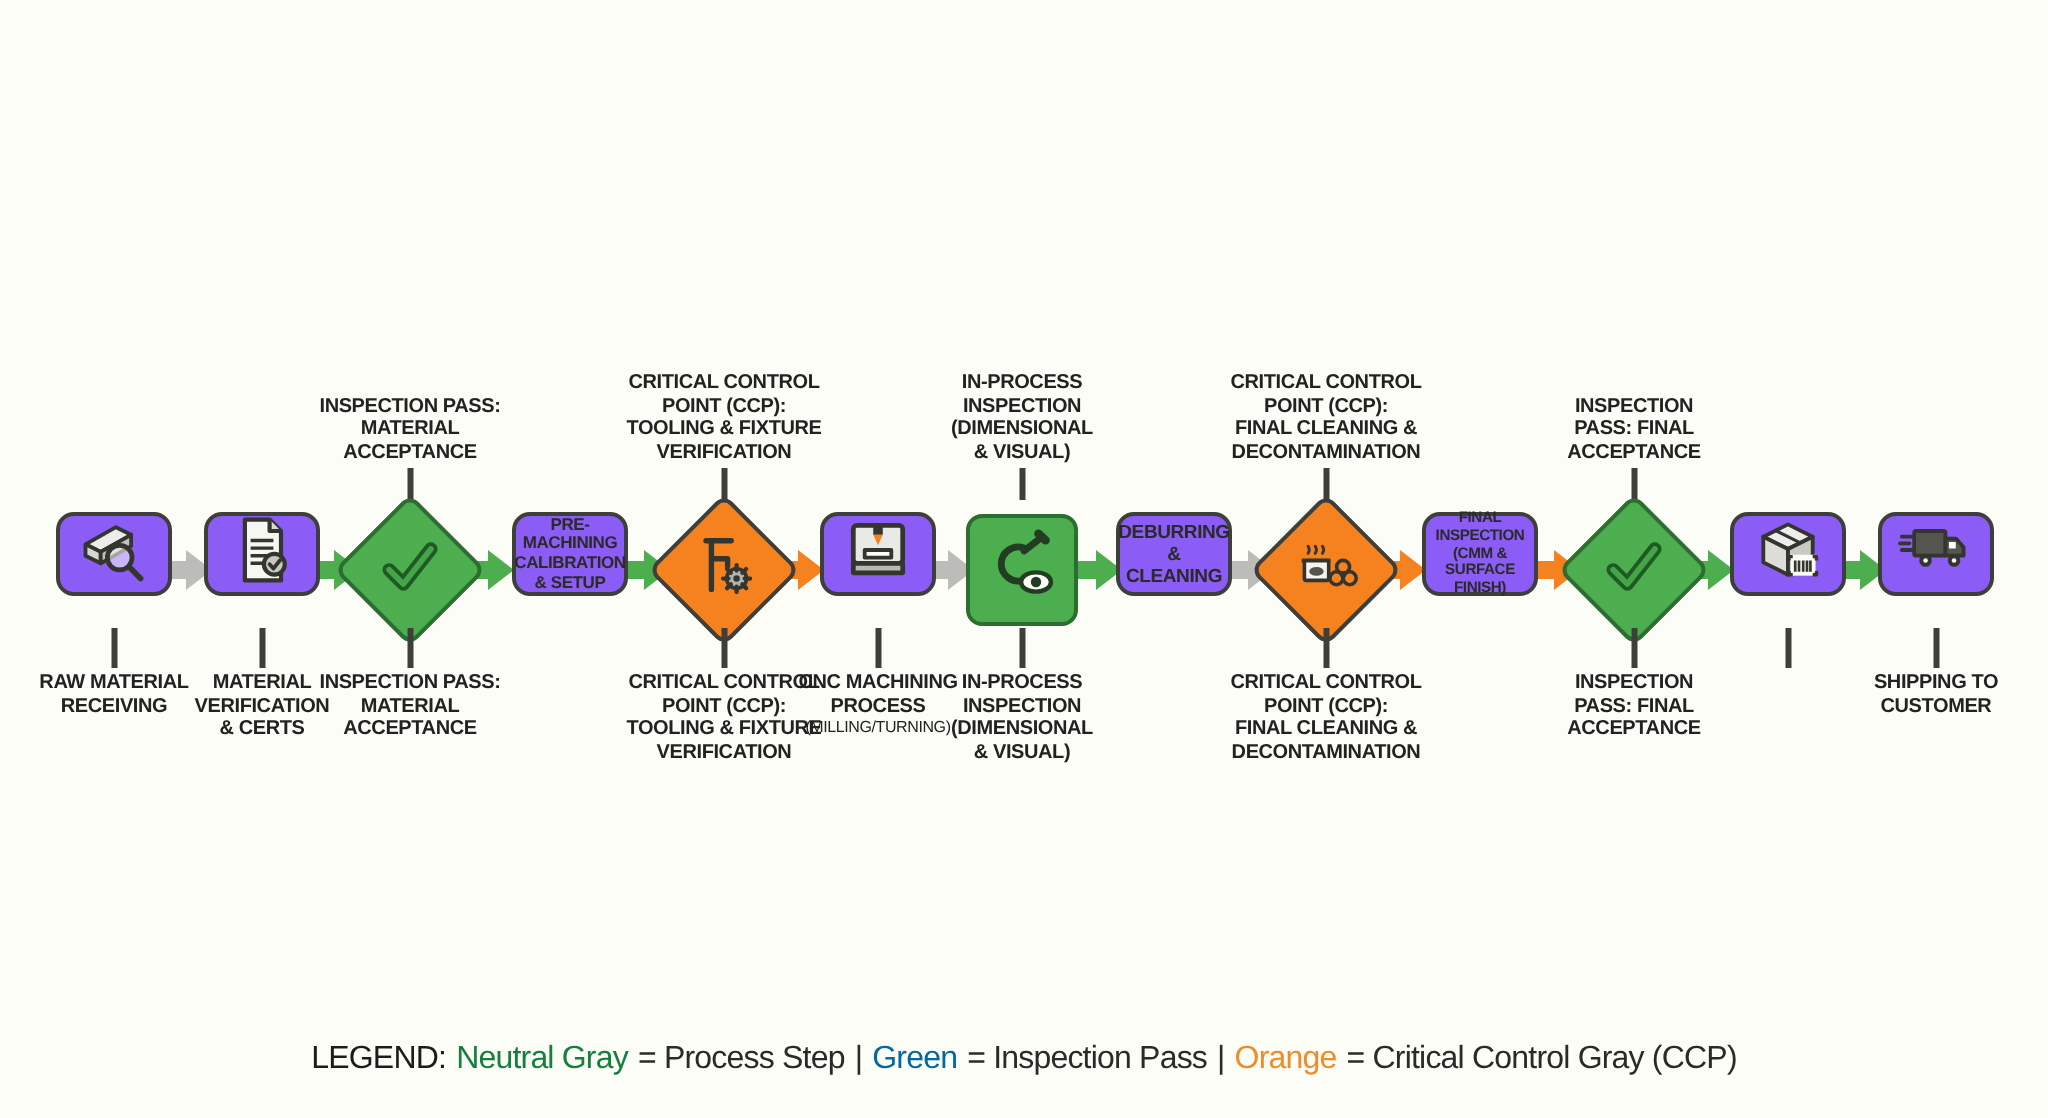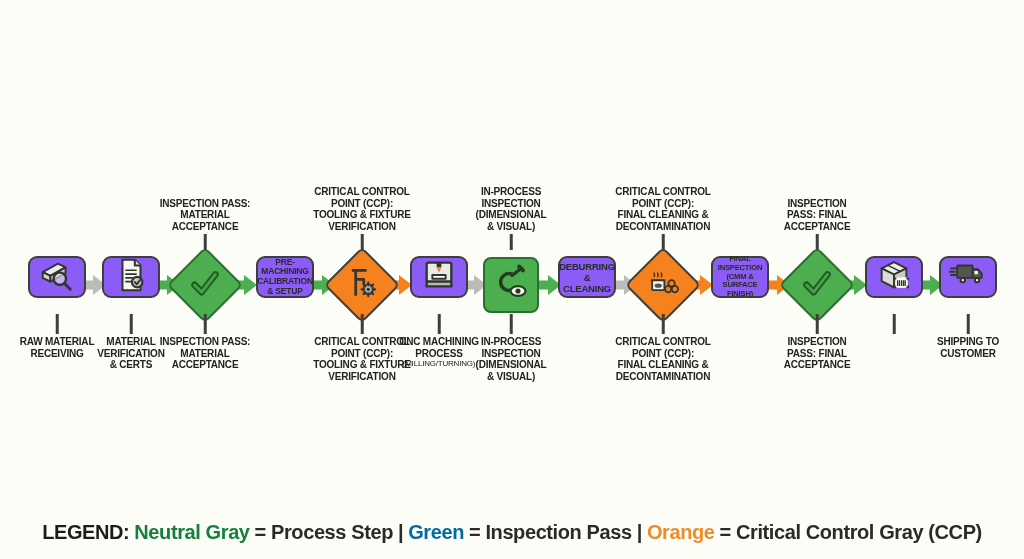--- a/index.html
+++ b/index.html
@@ -34,21 +34,21 @@
   .boxtext{font-weight:bold;text-align:center;color:#2a2a28;white-space:pre-line;letter-spacing:-0.2px;}
   .boxtext.t4{font-size:8.5px;line-height:9.6px;}
   .boxtext.t2{font-size:9.5px;line-height:11px;}
   .boxtext.t5{font-size:7.6px;line-height:8.8px;}
 
   
   .arrow{position:absolute;top:273px;width:26px;height:24px;z-index:1;}
 
   
   .legend{position:absolute;left:0;top:521px;width:100%;display:flex;justify-content:center;
-          align-items:baseline;gap:5px;font-size:20px;letter-spacing:-0.4px;color:#2a2a28;font-weight:bold;}
+          align-items:baseline;gap:5px;font-size:16px;letter-spacing:-0.4px;color:#2a2a28;font-weight:normal;}
   .legend .pfx{color:#1c1c1a;}
   .legend .sep{color:#2a2a28;}
 </style>
 </head>
 <body>
 
 <div class="canvas">
 
   <div class="arrow" style="left:81px"><svg width="26" height="24" viewBox="0 0 26 24">
         <polygon points="0,7.5 12,7.5 12,2 25,12 12,22 12,16.5 0,16.5" fill="#bcbcb8"></polygon>

